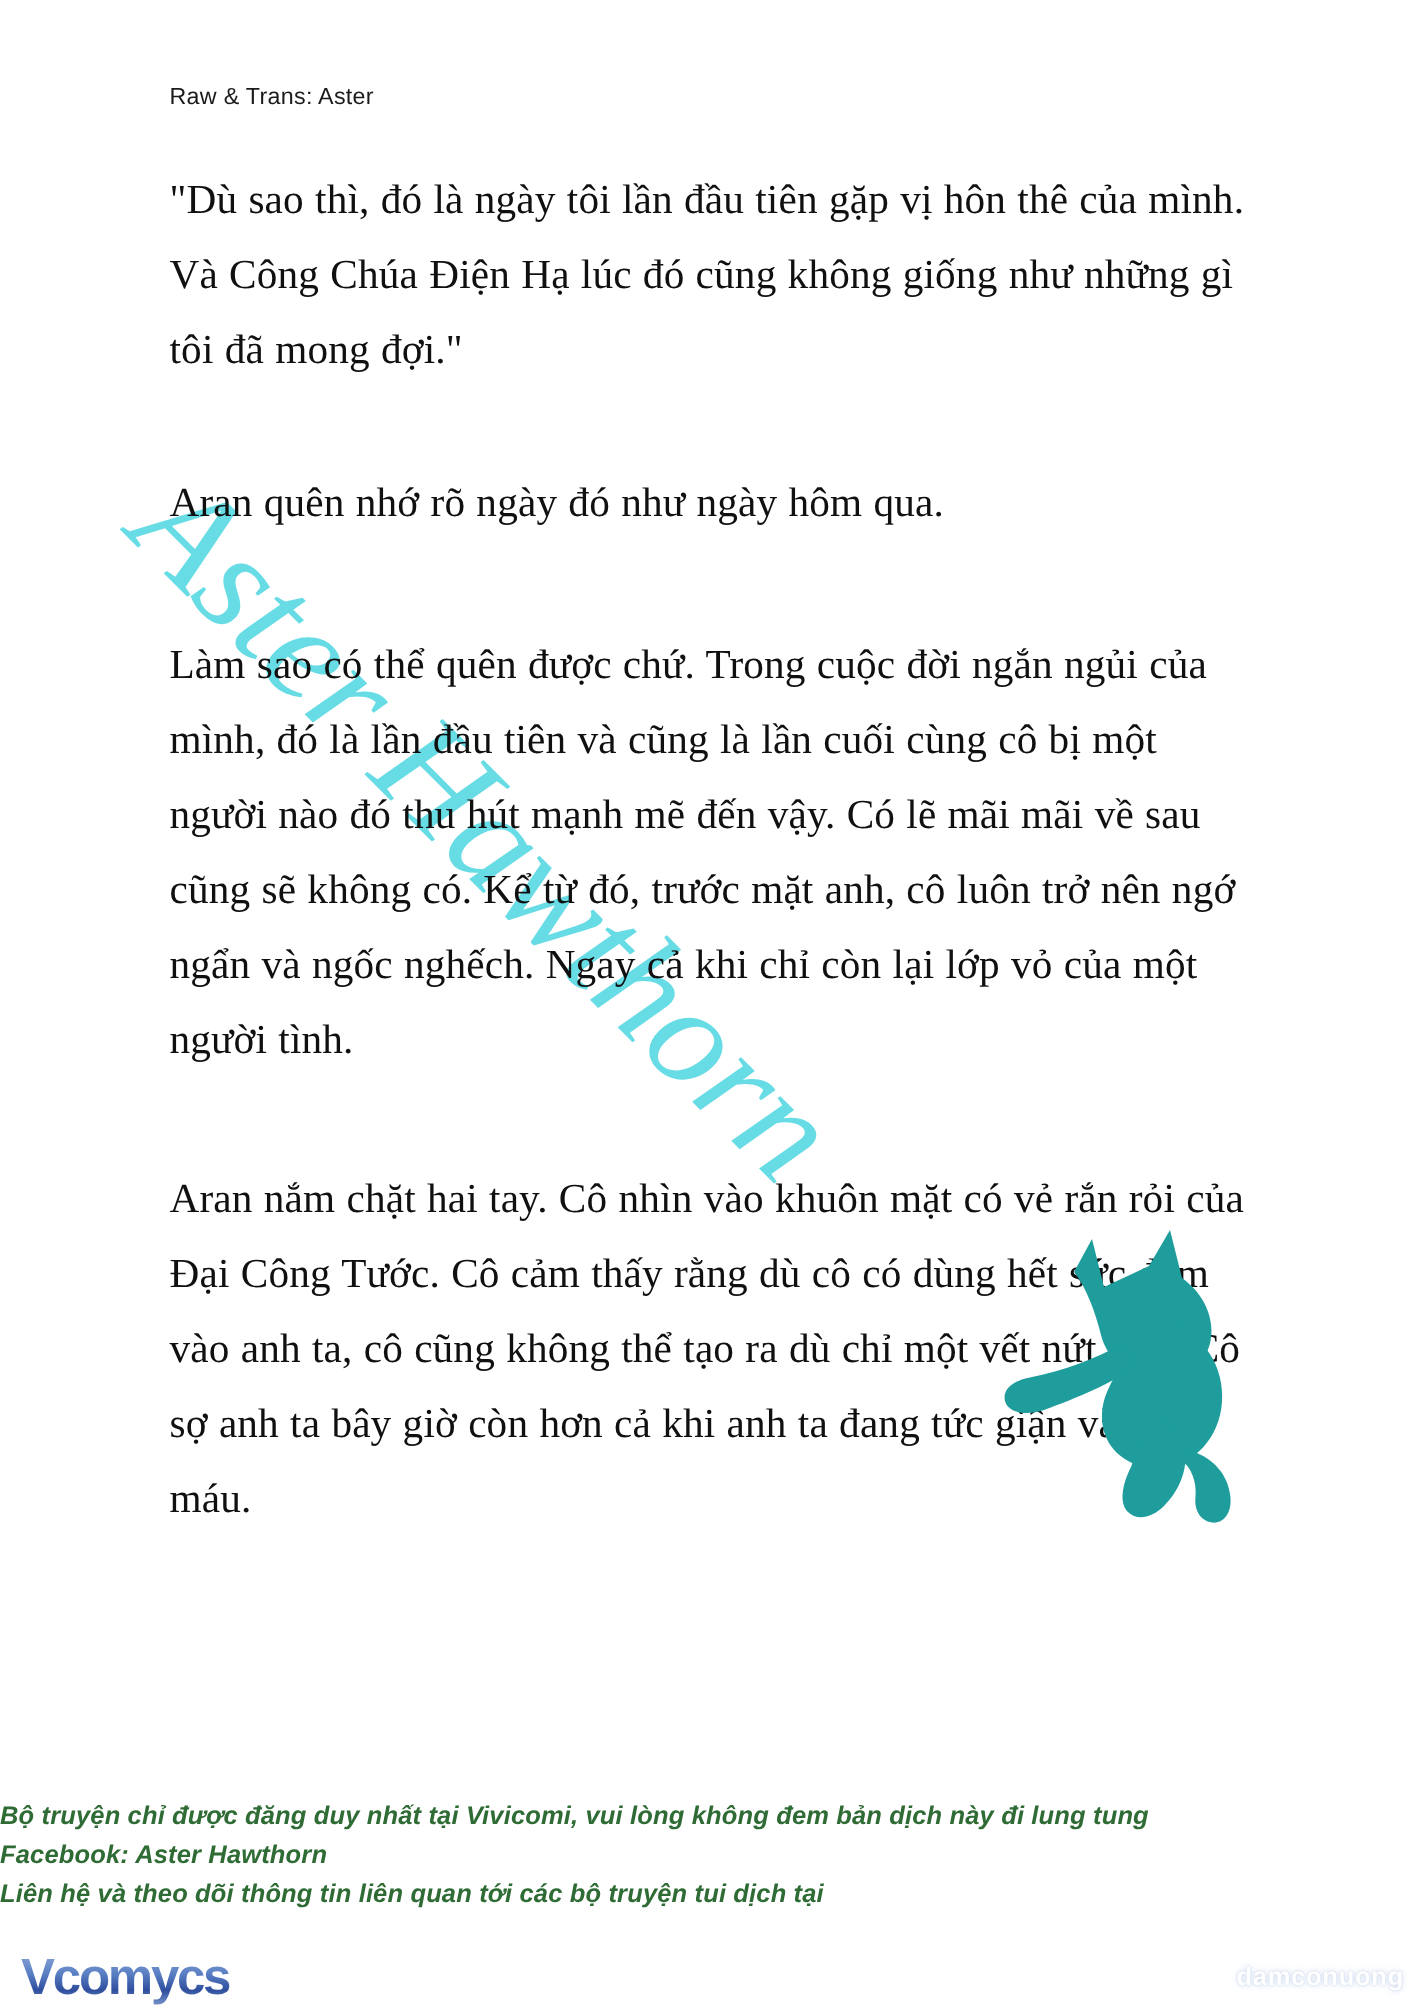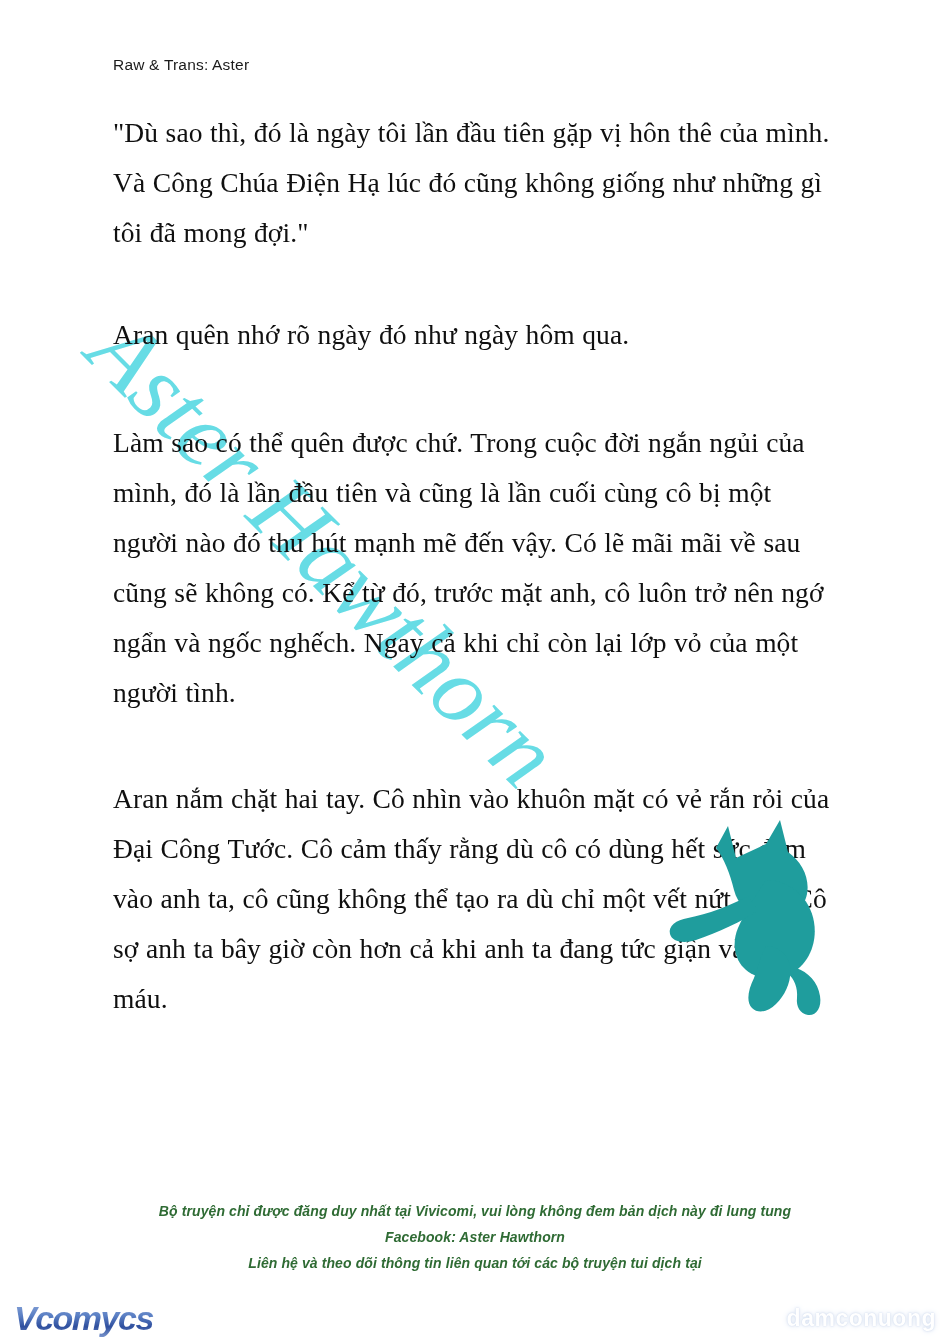--- a/index.html
+++ b/index.html
@@ -78,62 +78,60 @@
     pointer-events: none;
   }
   .cat svg { display: block; width: 100%; height: 100%; }
 
   
   .footer {
     position: absolute;
     left: 0;
     top: 1198px;
     width: 950px;
-    text-align: center;
     font-family: "Liberation Sans", "DejaVu Sans", sans-serif;
     font-style: italic;
     font-weight: bold;
-    font-size: 14px;
+    font-size: 17px;
     line-height: 26px;
     color: #2f6b34;
     letter-spacing: 0.1px;
   }
   .footer div { white-space: nowrap; }
 
   
   .logo {
     position: absolute;
     left: 14px;
     top: 1296px;
     width: 150px;
     height: 44px;
   }
   .logo-text {
     font-family: "Liberation Sans", "DejaVu Sans", sans-serif;
     font-weight: bold;
-    font-style: italic;
     font-size: 34px;
     line-height: 44px;
     letter-spacing: -1.5px;
     background: linear-gradient(180deg, #9fb6e0 0%, #5a7fc4 45%, #2f4f9e 70%, #8ea9da 100%);
     -webkit-background-clip: text;
     background-clip: text;
     color: transparent;
     -webkit-text-fill-color: transparent;
     white-space: nowrap;
   }
 
   
   .wm-corner {
     position: absolute;
     right: 14px;
     top: 1302px;
     font-family: "Liberation Sans", "DejaVu Sans", sans-serif;
     font-weight: bold;
-    font-size: 23px;
+    font-size: 17px;
     line-height: 32px;
     color: #ffffff;
     letter-spacing: 0.5px;
     text-shadow:
       0 0 1px #c9d6ec,
       0 0 3px #d5dff0,
       0 0 7px #e2e9f5;
     white-space: nowrap;
     user-select: none;
   }

